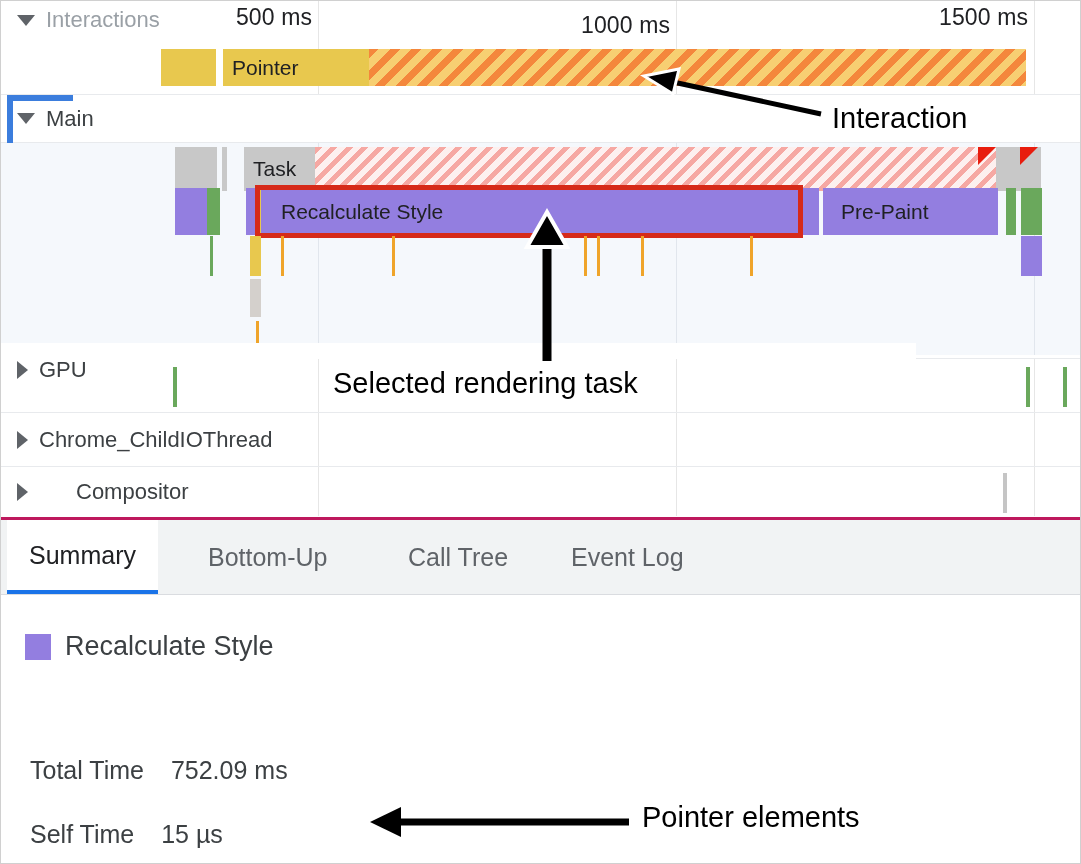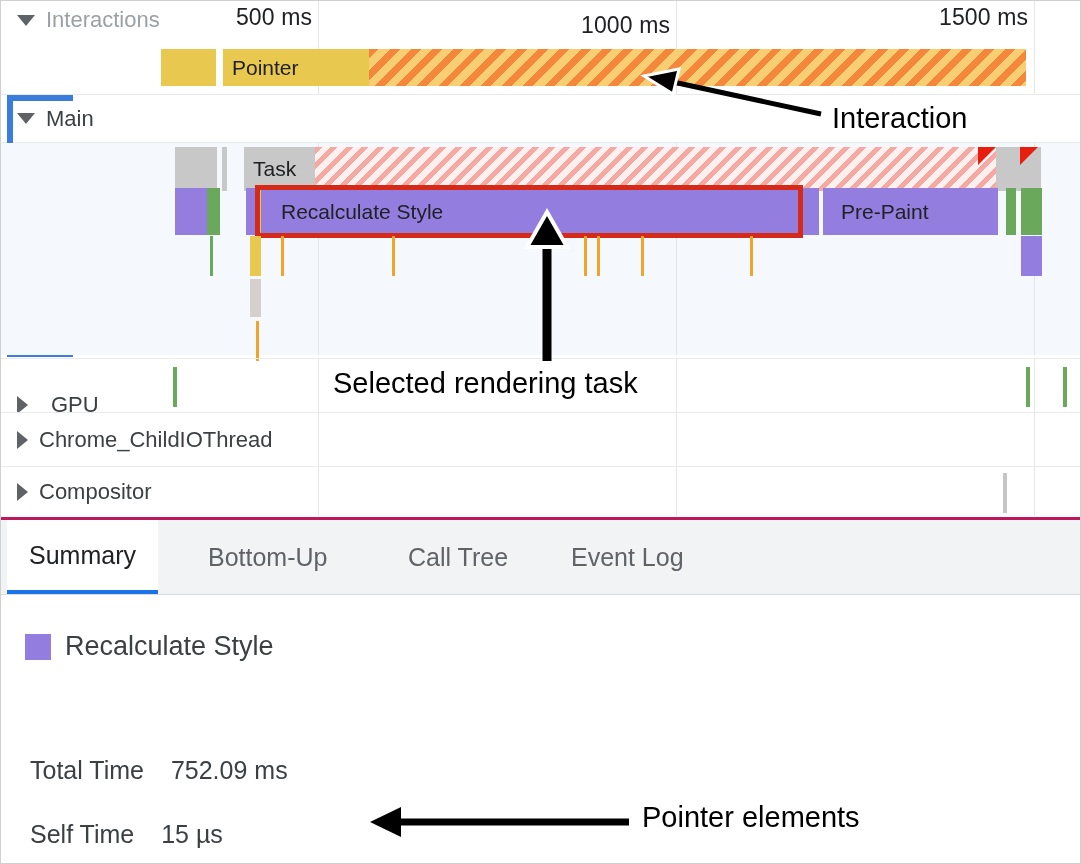--- a/index.html
+++ b/index.html
@@ -159,21 +159,21 @@
       <div class="tick-ev" style="left:749px;top:93px;width:3px;height:40px;background:#efa42a;"></div>
       <div class="tick-ev" style="left:1020px;top:93px;width:21px;height:40px;background:#937ee0;"></div>
 
       <div class="tick-ev" style="left:249px;top:136px;width:11px;height:38px;background:#d4d0cc;"></div>
 
       <div class="tick-ev" style="left:255px;top:178px;width:3px;height:40px;background:#efa42a;"></div>
     </div>
 
     <div class="rowline" style="top:357px;"></div>
 
-    <div class="trackhdr" style="top:377px;height:53px;width:915px;gap:12px;">
+    <div class="trackhdr" style="top:342px;height:53px;width:915px;">
       <span class="tri tri-right"></span>
       <span>GPU</span>
     </div>
     <div class="vline" style="left:317px;top:358px;height:53px;"></div>
     <div class="vline" style="left:675px;top:358px;height:53px;"></div>
     <div class="vline" style="left:1033px;top:358px;height:53px;"></div>
     <div class="tick-ev" style="left:172px;top:366px;width:4px;height:40px;background:#6aa85c;"></div>
     <div class="tick-ev" style="left:1025px;top:366px;width:4px;height:40px;background:#6aa85c;"></div>
     <div class="tick-ev" style="left:1062px;top:366px;width:4px;height:40px;background:#6aa85c;"></div>
 
@@ -182,21 +182,21 @@
     <div class="trackhdr" style="top:412px;height:53px;width:1081px;">
       <span class="tri tri-right"></span>
       <span>Chrome_ChildIOThread</span>
     </div>
     <div class="vline" style="left:317px;top:412px;height:53px;"></div>
     <div class="vline" style="left:675px;top:412px;height:53px;"></div>
     <div class="vline" style="left:1033px;top:412px;height:53px;"></div>
 
     <div class="rowline" style="top:465px;"></div>
 
-    <div class="trackhdr" style="top:466px;height:49px;width:1081px;">
+    <div class="trackhdr" style="top:466px;height:49px;width:1081px;gap:37px;">
       <span class="tri tri-right"></span>
       <span>Compositor</span>
     </div>
     <div class="vline" style="left:317px;top:466px;height:49px;"></div>
     <div class="vline" style="left:675px;top:466px;height:49px;"></div>
     <div class="vline" style="left:1033px;top:466px;height:49px;"></div>
     <div class="tick-ev" style="left:1002px;top:472px;width:4px;height:40px;background:#c5c5c5;"></div>
   </div>
 
   <div id="bottom">

